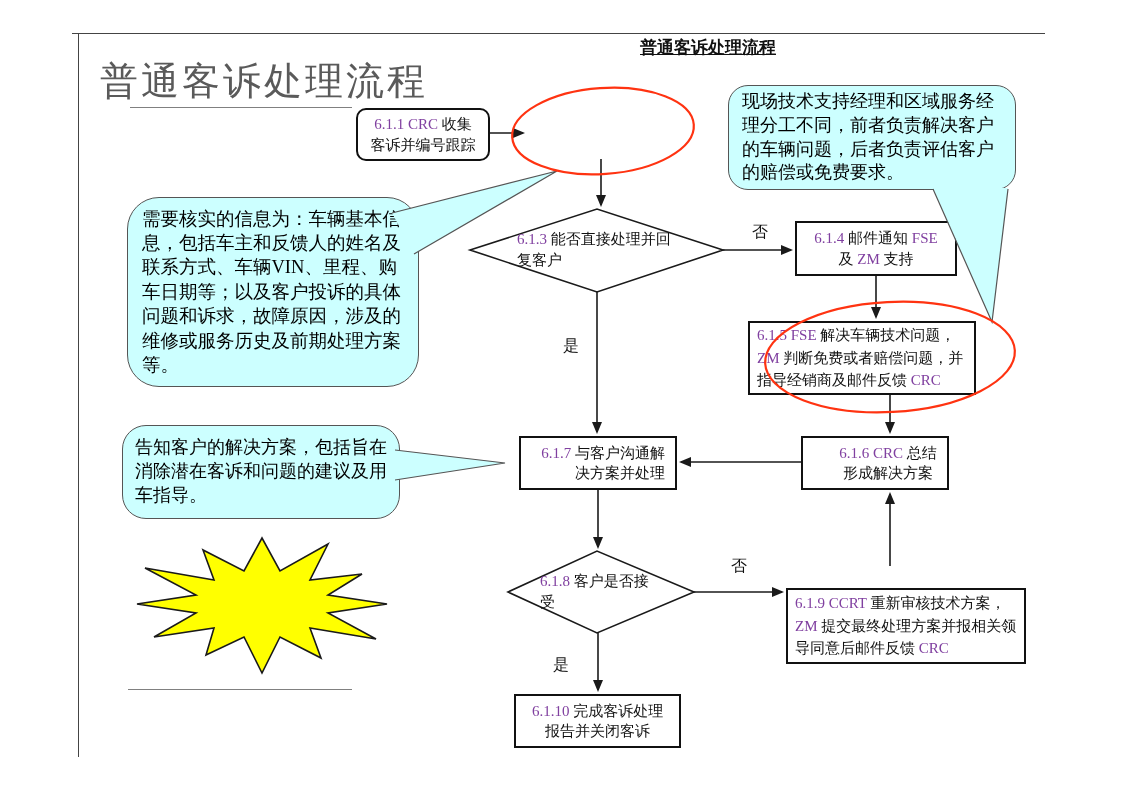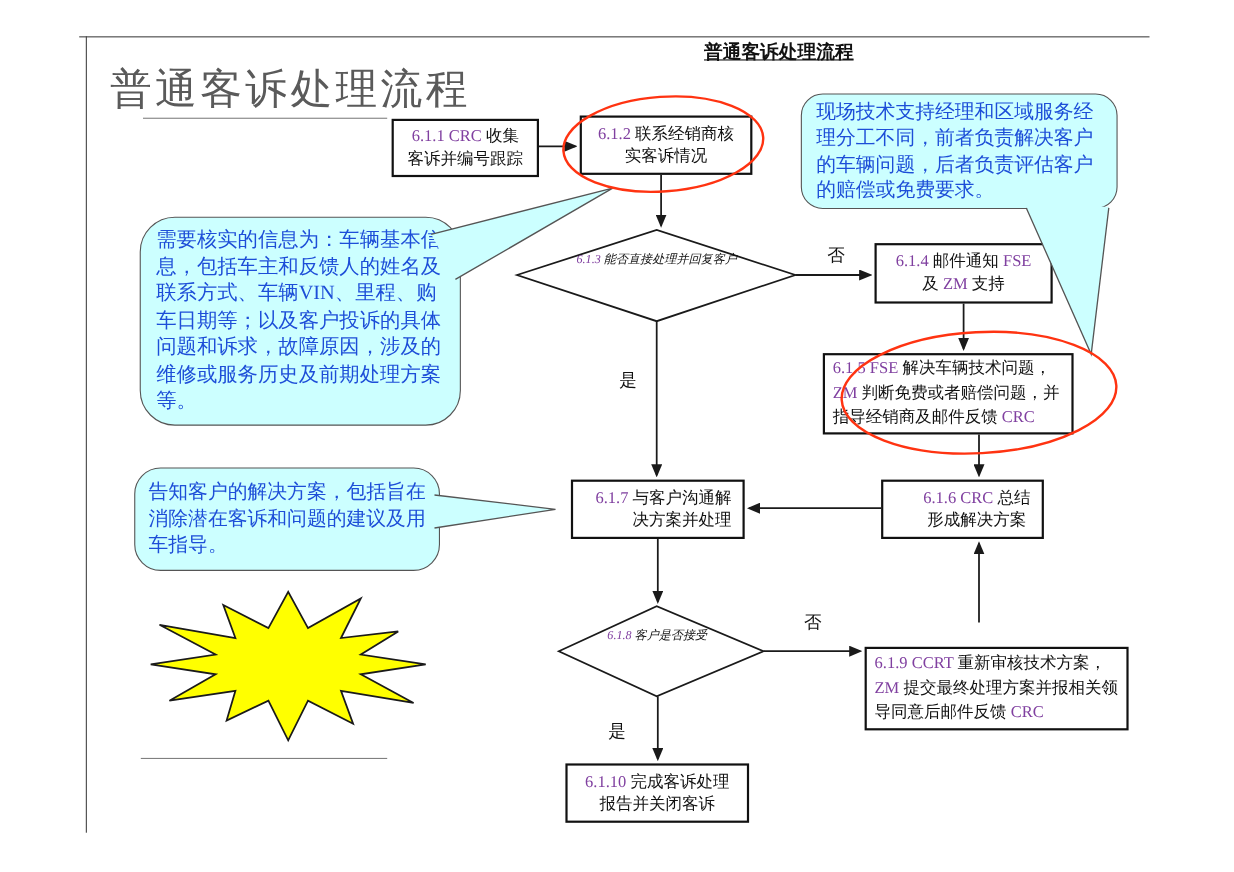--- a/index.html
+++ b/index.html
@@ -16,25 +16,25 @@
   .page-title{position:absolute;left:100px;top:56px;width:420px;
     font-family:"Liberation Sans","DejaVu Sans",sans-serif;font-weight:400;
     font-size:38px;color:#5a5a5a;letter-spacing:3px;z-index:1;}
   
   .node{position:absolute;background:#fff;border:2px solid #111;box-sizing:border-box;
     display:flex;align-items:center;justify-content:center;text-align:center;
     font-size:15px;line-height:1.35;z-index:1;padding:2px 10px;}
   .node.leftalign{justify-content:flex-start;text-align:left;padding:2px 7px;line-height:1.5;}
   .lat{color:var(--ascii-text,#8040A0);}
   
-  .dtext{position:absolute;z-index:3;text-align:center;font-size:11px;line-height:1.4;font-style:italic;}
+  .dtext{position:absolute;z-index:3;font-size:15px;line-height:1.4;}
   .edge-label{position:absolute;z-index:3;font-size:16px;}
   
   .callout{position:absolute;background:var(--callout-fill,#CCFFFF);border:1px solid #555;
-    box-sizing:border-box;z-index:1;font-size:18px;line-height:1.32;color:#1d4ed8;
+    box-sizing:border-box;z-index:1;font-size:18px;line-height:1.32;color:#000000;
     display:flex;align-items:center;}
   .callout .inner{width:100%;}
   #callout-right{left:728px;top:85px;width:288px;height:105px;border-radius:20px;padding:6px 13px;}
   #callout-verify{left:127px;top:197px;width:292px;height:190px;border-radius:32px;padding:23px 14px;font-size:18.5px;}
   #callout-inform{left:122px;top:425px;width:278px;height:94px;border-radius:24px;padding:1px 12px;}
   
   #vector{position:absolute;left:0;top:0;z-index:2;pointer-events:none;}
   .conn{stroke:#1a1a1a;stroke-width:1.6;fill:none;}
   .diamond{fill:#ffffff;stroke:#1a1a1a;stroke-width:1.6;}
   .tailfill{fill:var(--callout-fill,#CCFFFF);stroke:none;}
@@ -51,25 +51,22 @@
 
   <div class="border-top"></div>
   <div class="border-left"></div>
   <div class="tline" style="left:130px;top:107px;width:222px;"></div>
   <div class="tline" style="left:128px;top:433px;width:225px;"></div>
   <div class="tline" style="left:128px;top:689px;width:224px;"></div>
 
   <div class="header-title">普通客诉处理流程</div>
   <div class="page-title">普通客诉处理流程</div>
 
-  <div class="node" style="left:356px;top:108px;width:134px;height:53px;">
+  <div class="node" style="left:356px;top:108px;width:134px;height:53px;border-radius:10px;">
       <span><span class="lat">6.1.1 CRC</span> 收集客诉并编号跟踪</span>
-    </div>
-  <div class="node" style="left:527px;top:105px;width:157px;height:54px;">
-      <span><span class="lat">6.1.2</span> 联系经销商核实客诉情况</span>
     </div>
   <div class="node" style="left:795px;top:221px;width:162px;height:55px;">
       <span><span class="lat">6.1.4</span> 邮件通知 <span class="lat">FSE</span> 及 <span class="lat">ZM</span> 支持</span>
     </div>
   <div class="node leftalign" style="left:748px;top:321px;width:228px;height:74px;">
       <span><span class="lat">6.1.5 FSE</span> 解决车辆技术问题，<span class="lat">ZM</span> 判断免费或者赔偿问题，并指导经销商及邮件反馈 <span class="lat">CRC</span></span>
     </div>
   <div class="node" style="left:801px;top:436px;width:148px;height:54px;padding-left:36px;">
       <span><span class="lat">6.1.6 CRC</span> 总结形成解决方案</span>
     </div>

